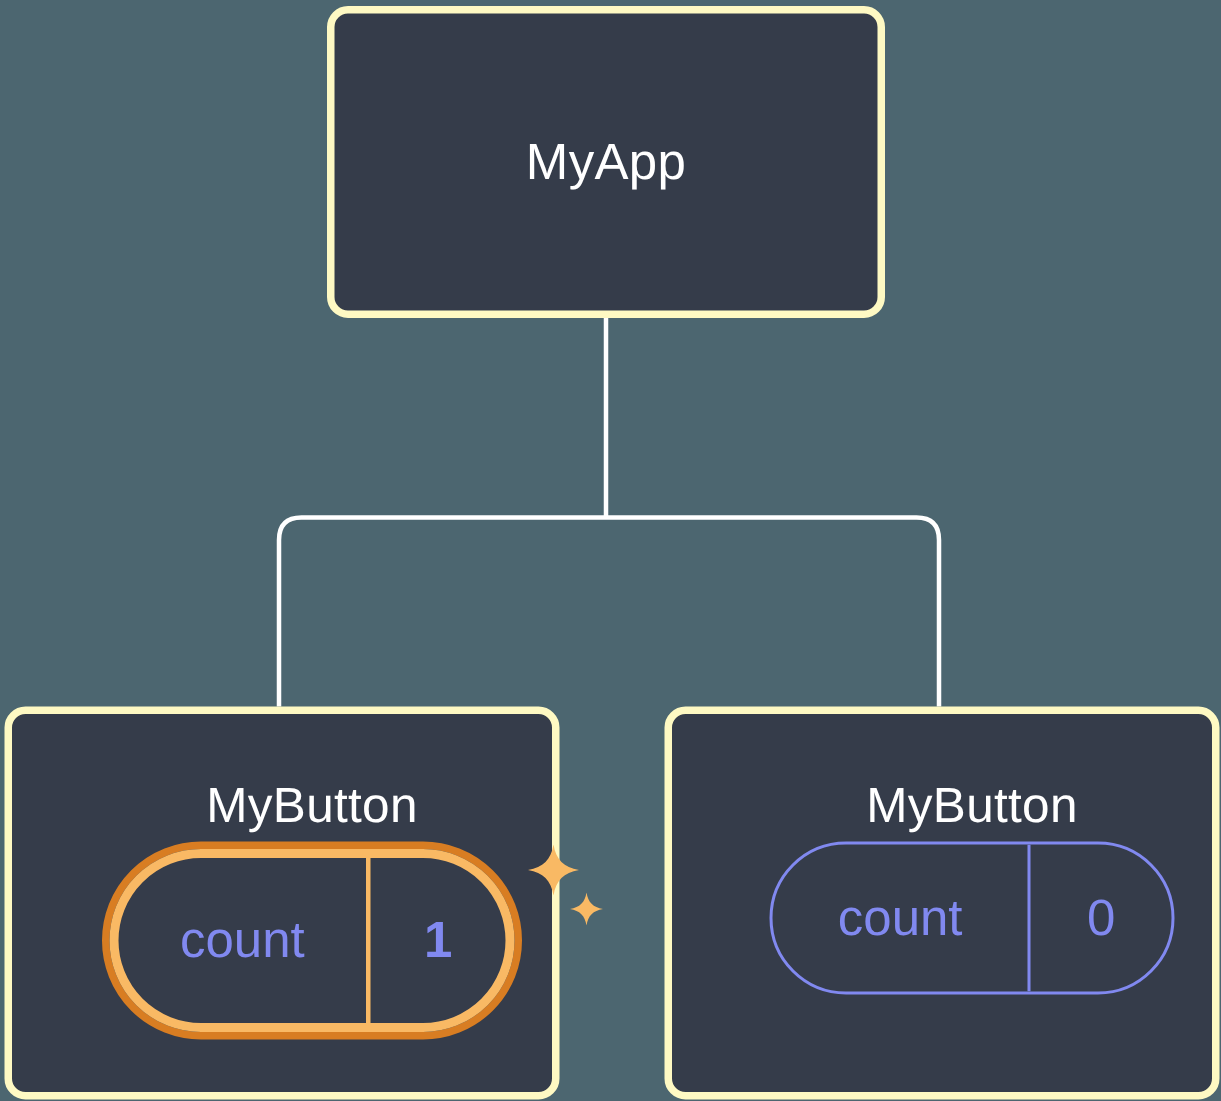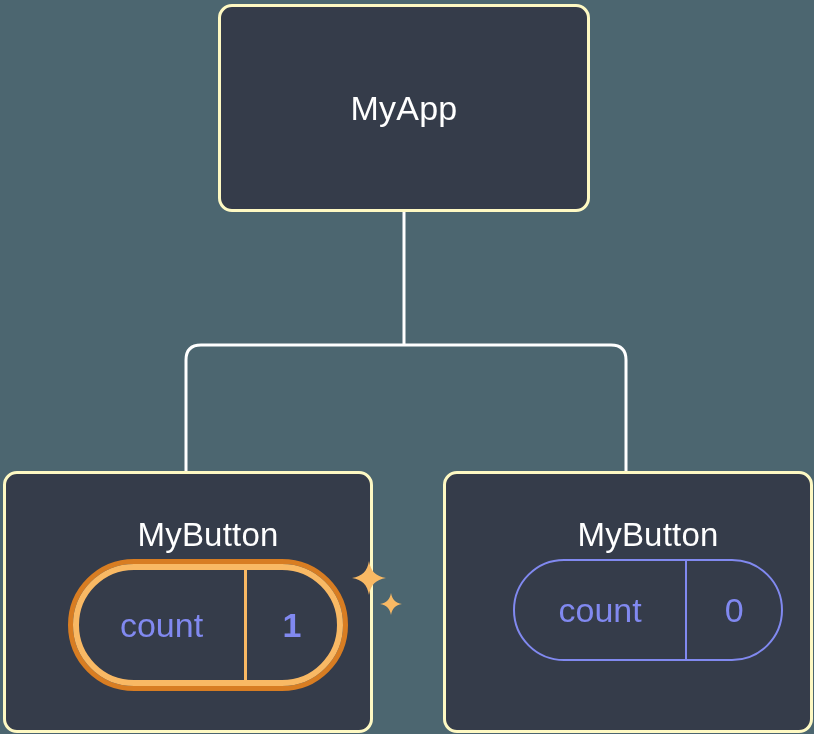--- a/index.html
+++ b/index.html
@@ -31,21 +31,21 @@
     width: 814px;
     height: 734px;
     pointer-events: none;
   }
 
   
   .node {
     position: absolute;
     box-sizing: border-box;
     background: #353c4a;
-    border: 3px solid #fef9c3;
+    border: 5px solid #fef9c3;
     border-radius: 14px;
     display: flex;
     flex-direction: column;
     align-items: center;
   }
 
   .node-root {
     left: 218px;
     top: 4px;
     width: 372px;

